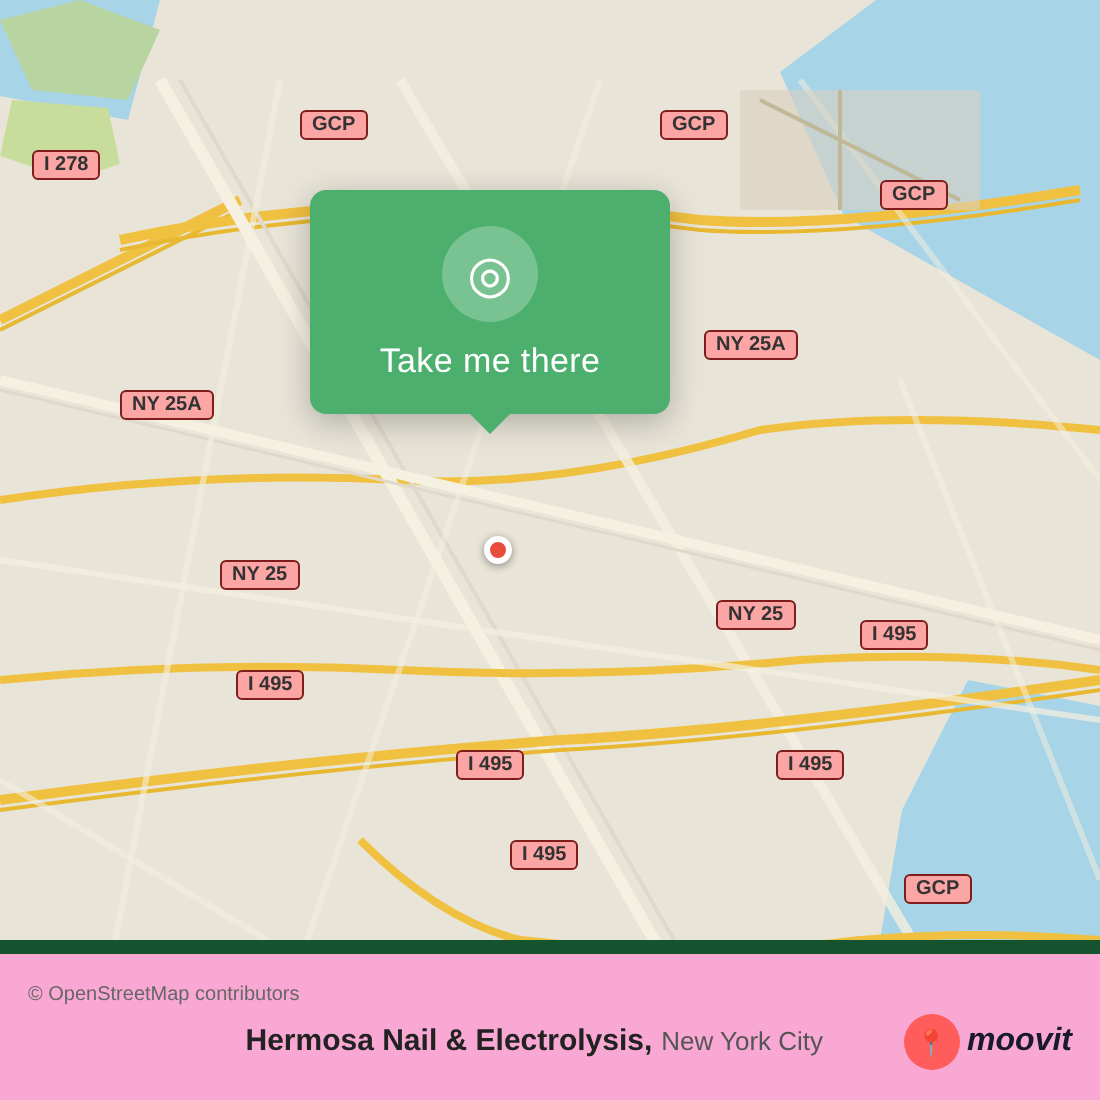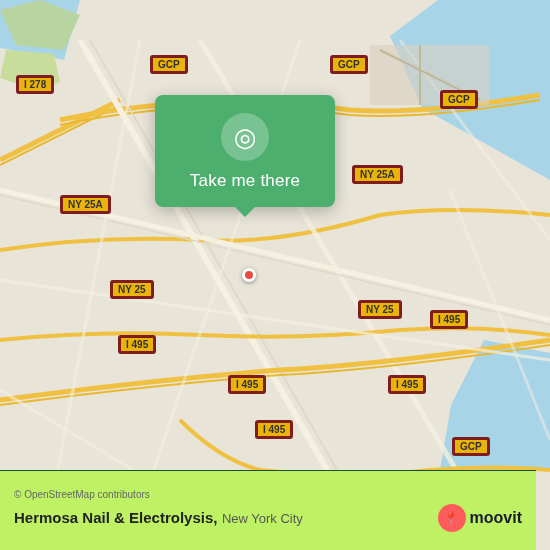--- a/index.html
+++ b/index.html
@@ -148,40 +148,41 @@
       box-shadow: 0 1px 4px rgba(0,0,0,0.4);
       top: 268px;
       left: 242px;
     }
 
     
     .bottom-bar {
       position: absolute;
       bottom: 0;
       left: 0;
-      right: 14px;
+      right: 0;
       height: 80px;
-      background: #bef264;
+      background: #f9a8d4;
       display: flex;
       flex-direction: column;
       justify-content: center;
       padding: 8px 14px;
-      border-top: 1px solid #14532d;
+      border-top: 7px solid #14532d;
     }
 
     .bottom-attribution {
       font-size: 10px;
       color: #666;
       margin-bottom: 4px;
     }
 
     .bottom-title-row {
       display: flex;
       align-items: center;
-      justify-content: space-between;
+      justify-content: flex-end;
+      gap: 40px;
     }
 
     .place-name {
       font-size: 15px;
       font-weight: 600;
       color: #222;
     }
 
     .place-city {
       font-size: 13px;
@@ -204,27 +205,28 @@
       justify-content: center;
       color: white;
       font-size: 13px;
       font-weight: bold;
     }
 
     .moovit-text {
       font-size: 16px;
       font-weight: 700;
       color: #1a1a2e;
+      font-style: italic;
     }
 
     
     .road-label {
       position: absolute;
-      background: #eab308;
-      border: 3px solid #7f1d1d;
+      background: #fca5a5;
+      border: 1px solid #7f1d1d;
       border-radius: 3px;
       padding: 1px 5px;
       font-size: 10px;
       font-weight: bold;
       color: #333;
       white-space: nowrap;
     }
   </style>
 </head>
 <body>

